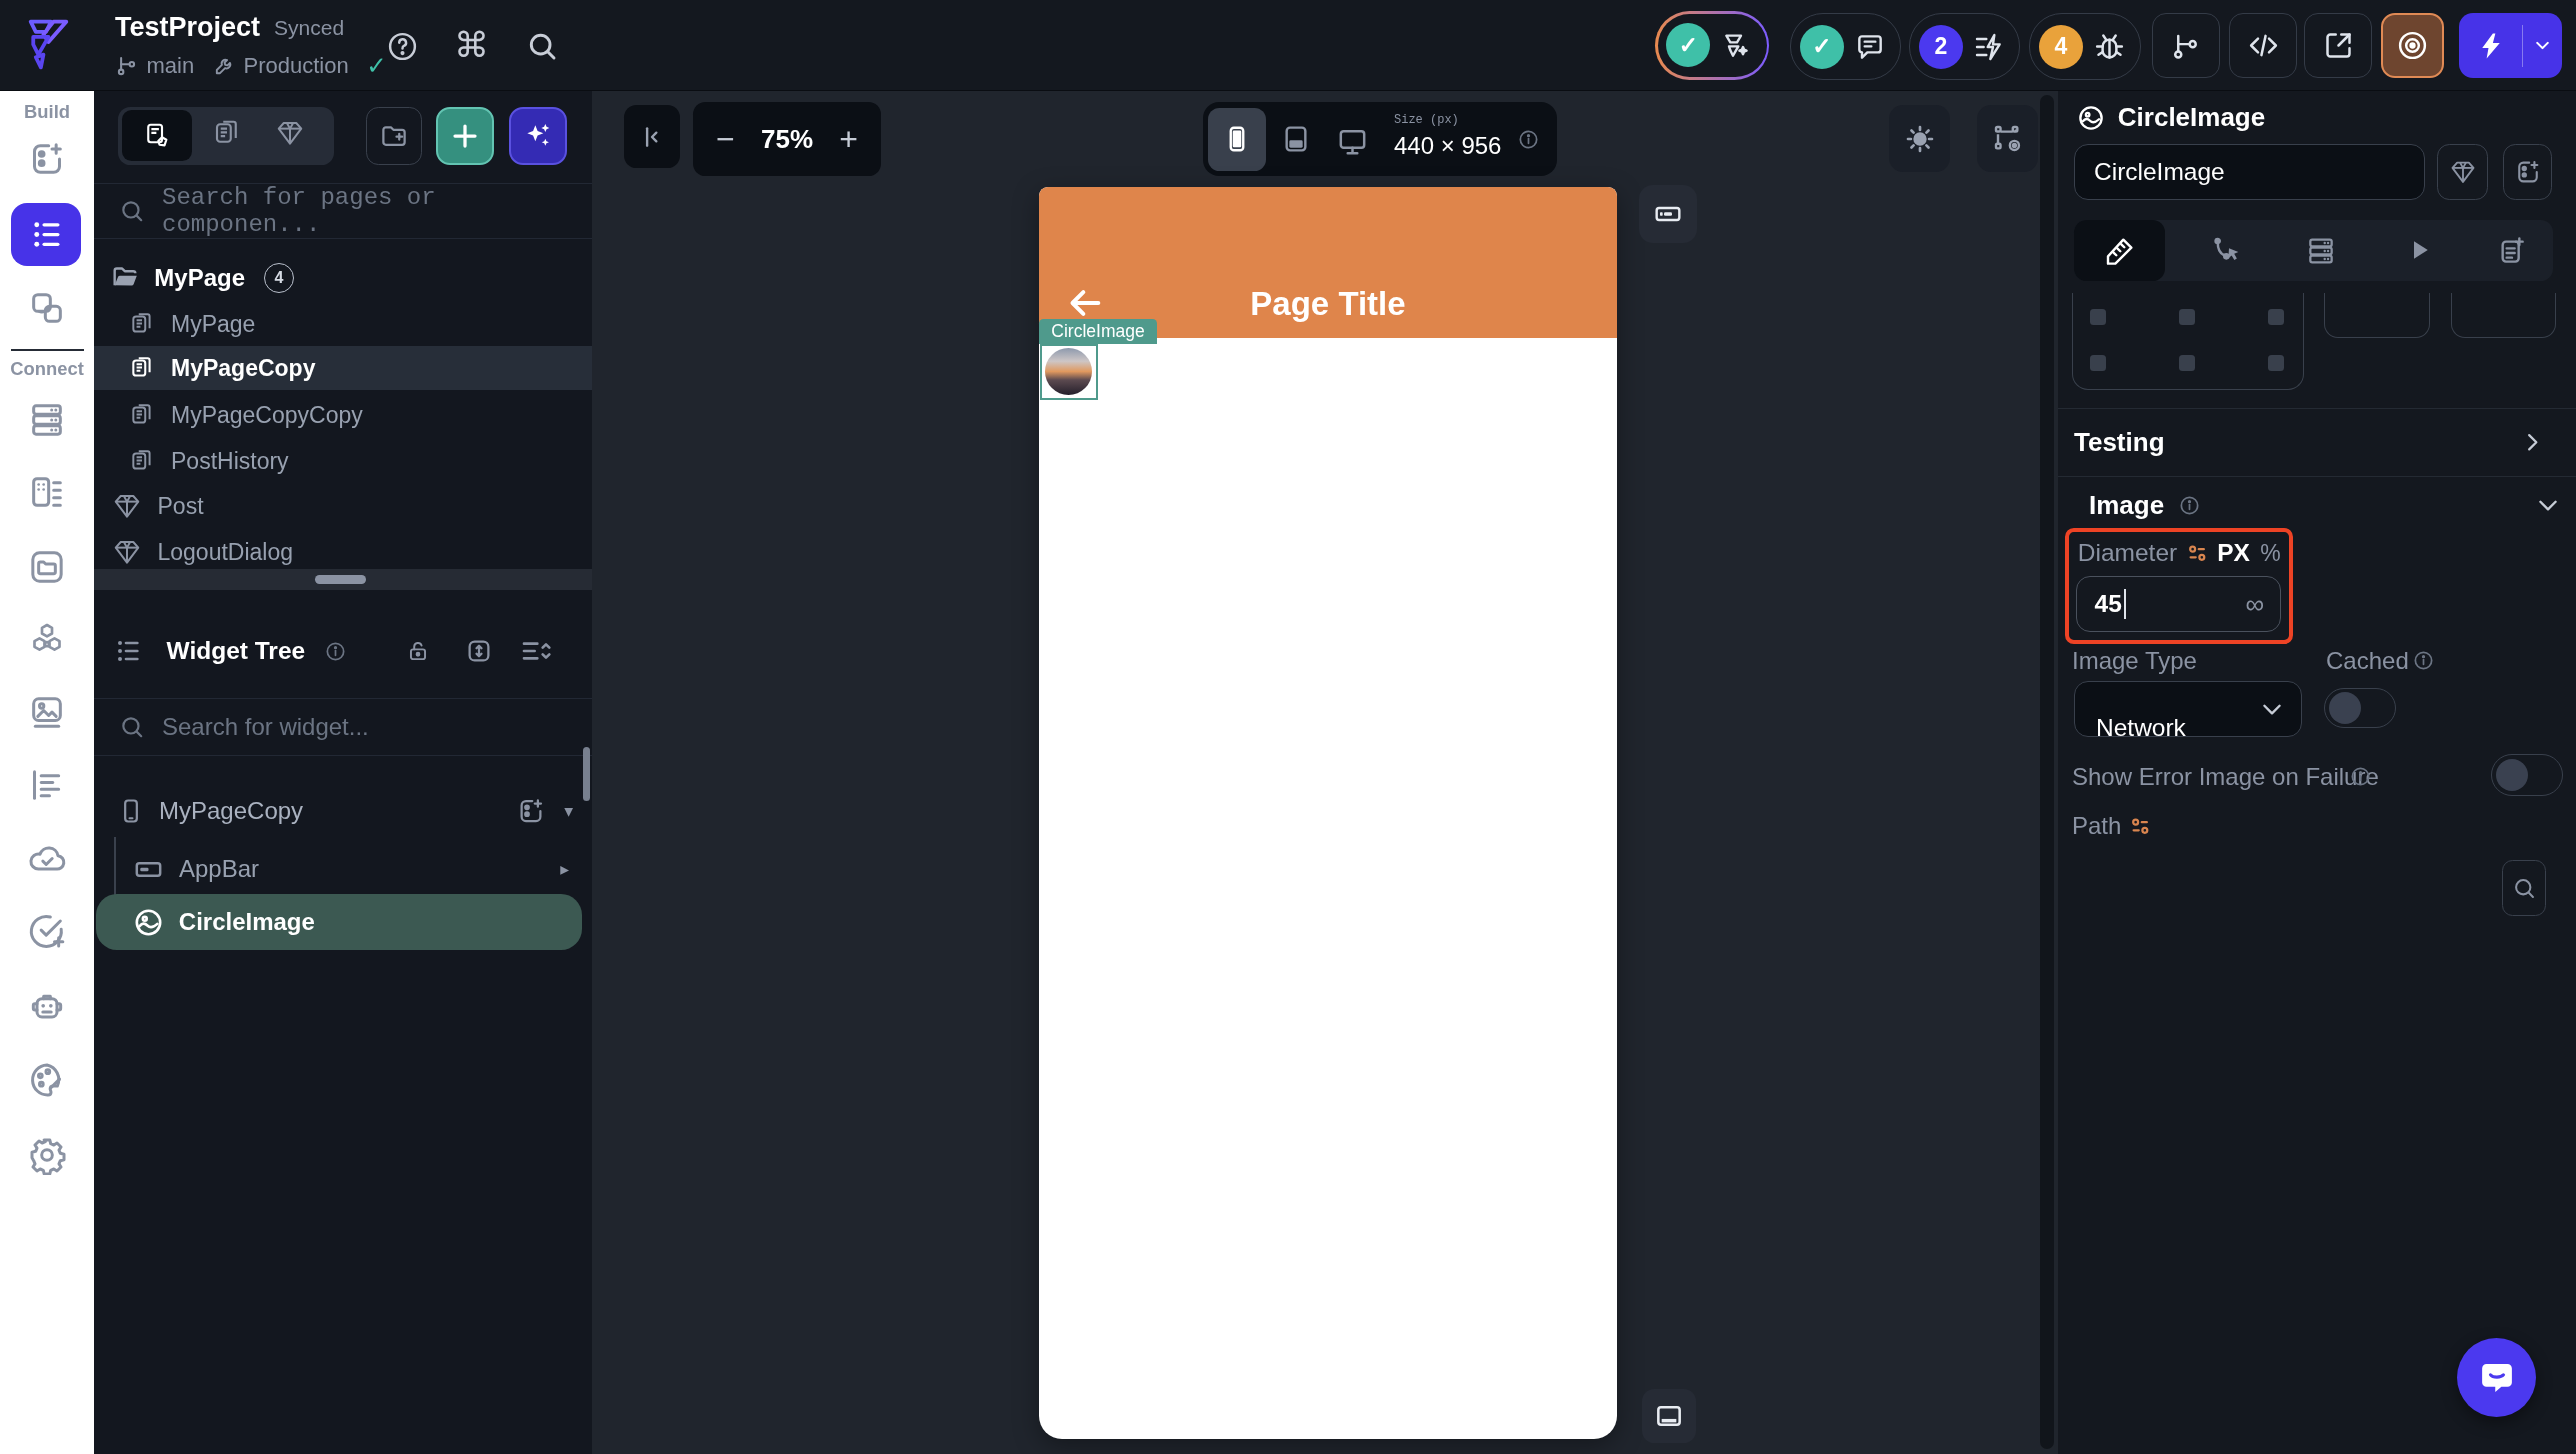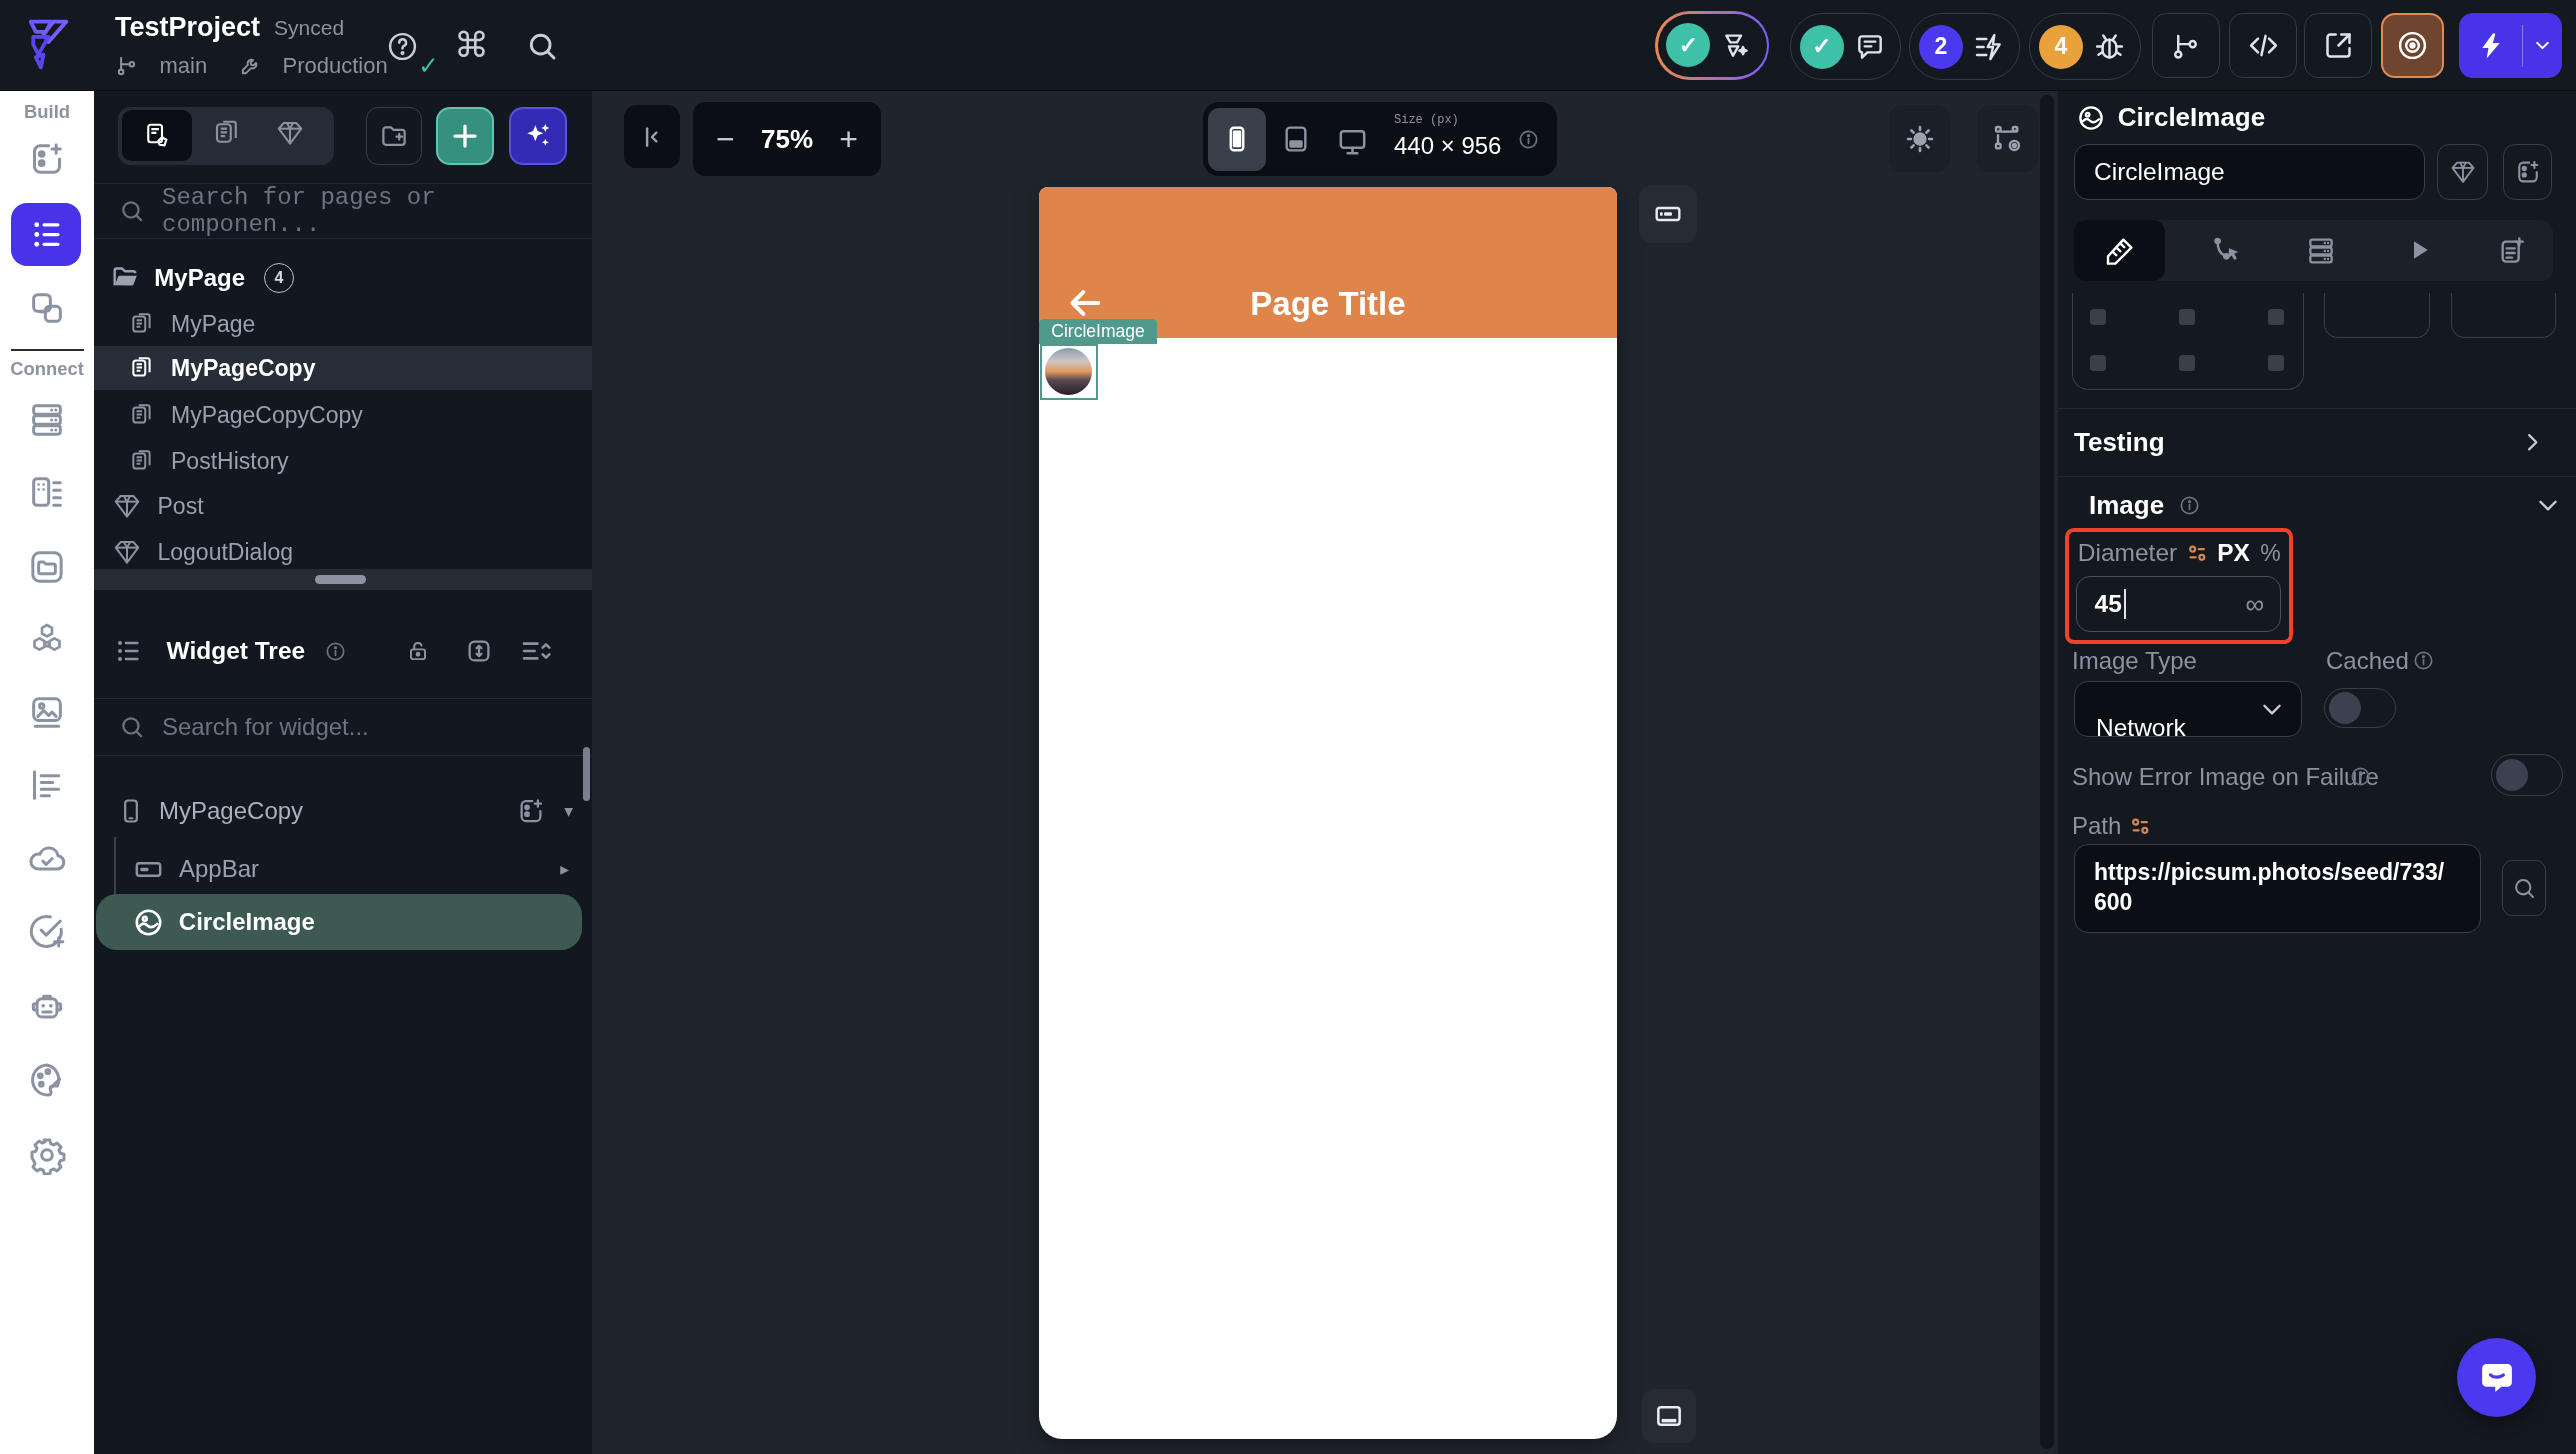--- a/index.html
+++ b/index.html
@@ -53,21 +53,21 @@
         <path d="M10 6h16l-4 8H14z"></path>
           <path d="M28 6h10L24 22l-4-6z" stroke="#7a5cff"></path>
         <path d="M12 18h12l-8 14-4-8z" stroke="#5a45f0"></path>
           <path d="M14 34l6-2-2 10z" stroke="#5a45f0"></path>
       </svg>
     </span>
     <div class="abs flex" style="left:115px;top:12.3px;gap:14px;">
       <span class="w b" style="font-size:27px;">TestProject</span>
       <span class="g" style="font-size:21px;">Synced</span>
     </div>
-    <div class="abs flex" style="left:115px;top:51px;gap:20px;font-size:22px;color:#8b93a3;">
+    <div class="abs flex" style="left:115px;top:51px;gap:7px;font-size:22px;color:#8b93a3;">
       <span class="ic">
         <svg width="24.5" height="24.5" viewBox="0 0 24 24" fill="none" stroke="#8b93a3" stroke-width="2" stroke-linecap="round">
           <path d="M6 5v11"></path>
             <circle cx="6" cy="18.5" r="2.2"></circle>
             <path d="M6 11h8"></path>
             <circle cx="16.5" cy="11" r="2.2"></circle>
           </svg>
       </span>
       <span>main</span>
       <span class="ic" style="margin-left:12.3px;">
@@ -783,23 +783,20 @@
       <span class="g" style="font-size:24px;">Path</span>
       <span class="ic">
         <svg width="24.5" height="24.5" viewBox="0 0 24 24" fill="none" stroke="#d9854f" stroke-width="2.2" stroke-linecap="round">
           <circle cx="6.5" cy="8" r="2.4"></circle>
             <path d="M12.5 8h5"></path>
             <path d="M4.5 16h5"></path>
             <circle cx="15.5" cy="16" r="2.4"></circle>
           </svg>
       </span>
     </div>
-    <div class="abs inp" style="left:16px;top:754px;width:407px;height:89px;align-items:flex-start;">
-      <span class="w b" style="margin:12.3px 0 0 19px;font-size:23px;line-height:30px;word-break:break-all;display:block;width:351px;">https://picsum.photos/seed/733/600</span>
-    </div>
     <button class="abs sqbtn" style="left:444px;top:770px;width:44px;height:56px;border-radius:10.5px;">
       <svg width="24.5" height="24.5" viewBox="0 0 24 24" fill="none" stroke="#8b93a3" stroke-width="2" stroke-linecap="round">
           <circle cx="11" cy="11" r="7"></circle>
           <path d="m16.5 16.5 4 4"></path>
         </svg>
     </button>
   </aside>
 
   <button class="abs" style="left:2457px;top:1338px;width:79px;height:79px;border:none;border-radius:50%;background:#4b39ef;display:flex;align-items:center;justify-content:center;box-shadow:0 5.3px 16px rgba(0,0,0,.4);">
     <svg width="42" height="42" viewBox="0 0 24 24">

